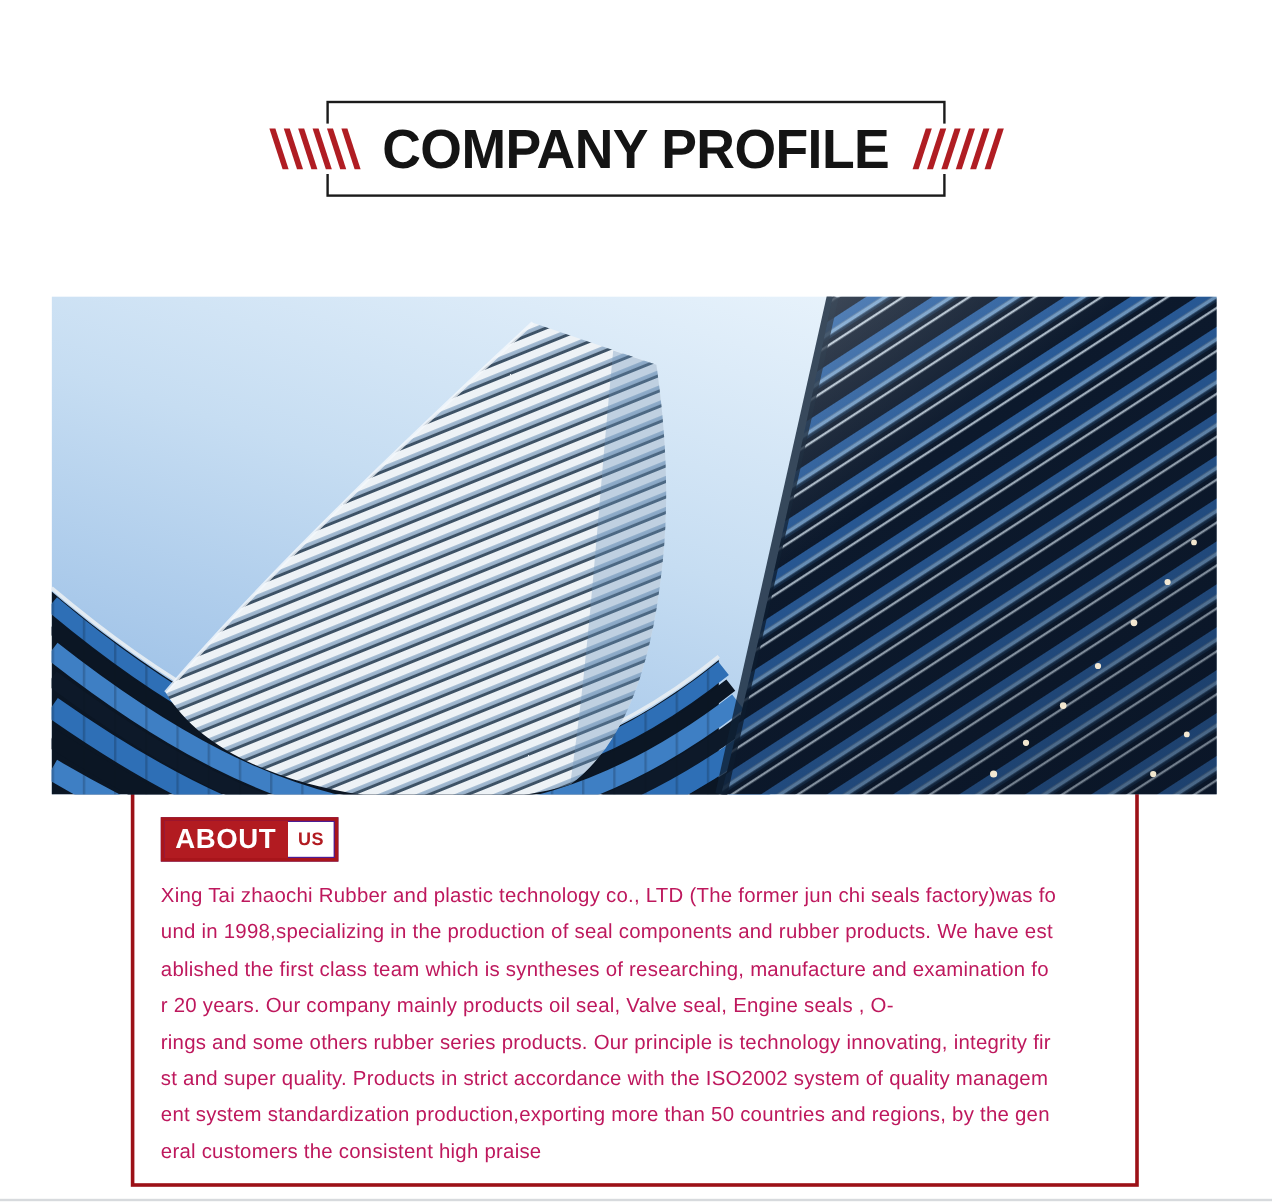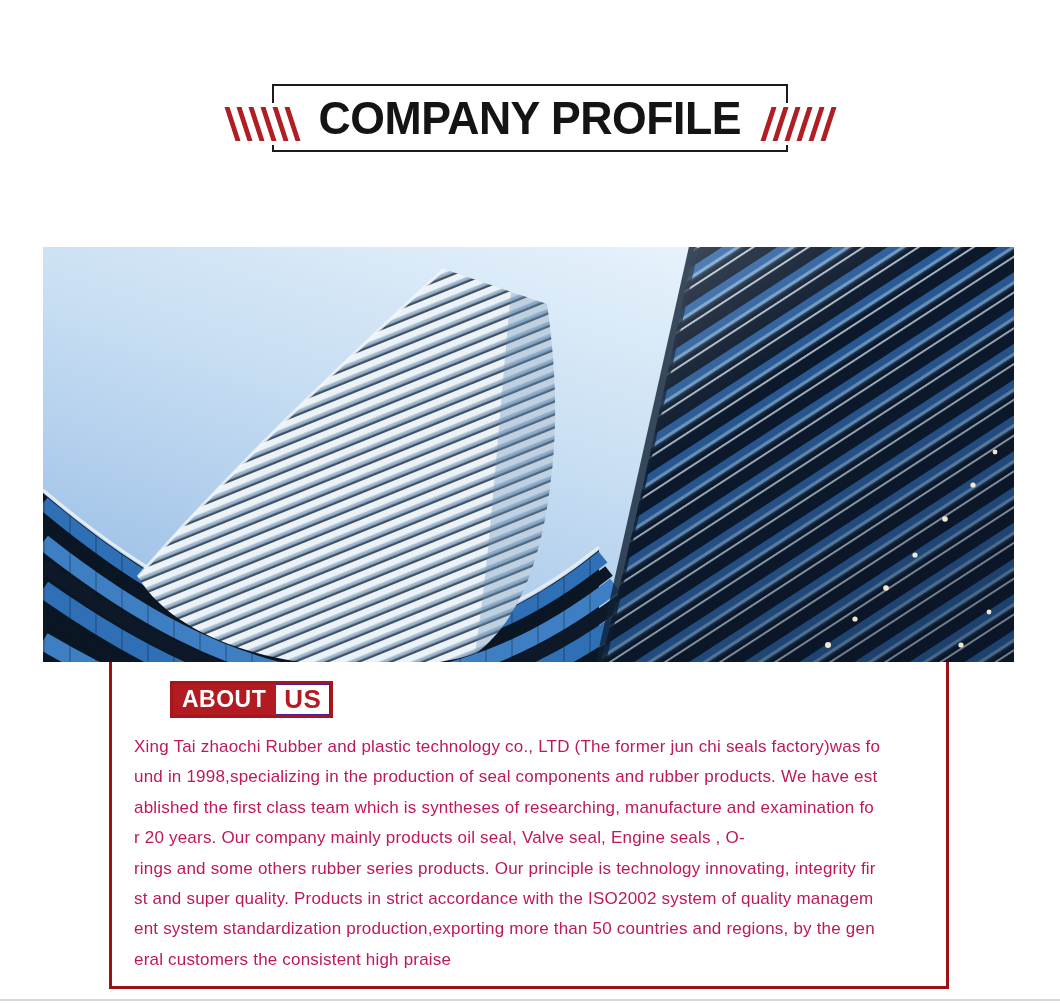--- a/index.html
+++ b/index.html
@@ -1,21 +1,21 @@
 <!DOCTYPE html>
 <html><head>
 <meta charset="utf-8">
 <style>
   * { margin:0; padding:0; box-sizing:border-box; }
   html,body { width:1060px; height:1003px; background:#ffffff; overflow:hidden;
               font-family:"Liberation Sans", sans-serif; position:relative; }
 
   
   .header-box{
-    position:absolute; left:272px; top:84px; width:516px; height:68px;
+    position:absolute; left:272px; top:84px; width:516px; height:80px;
     border:2px solid #1b1b1b; display:flex; align-items:center; justify-content:center;
     background:#ffffff; z-index:1;
   }
   .header-title{
     font-size:46px; font-weight:bold; color:#141414; letter-spacing:-0.5px;
     transform:scaleX(0.97); white-space:nowrap;
   }
   .hatch{
     position:absolute; top:103px; height:42px; display:flex; align-items:center;
     gap:7px; background:#ffffff; padding:0 5px; z-index:2;
@@ -33,28 +33,28 @@
   }
 
   
   .about-frame{
     position:absolute; left:109px; top:648px; width:840px; height:341px;
     border:3px solid #9C1117; background:#ffffff; z-index:2;
   }
   .about-badge{
     position:absolute; left:134px; top:681px; z-index:4;
     display:inline-flex; align-items:stretch;
-    border:3px solid #A8151B; background:#4c1d95; height:37px;margin-left:36px;
+    border:3px solid #A8151B; background:#4c1d95; height:37px;
   }
   .badge-primary{
     background:#B21B21; color:#ffffff; font-weight:bold; font-size:23px;
     display:flex; align-items:center; padding:0 10px 0 9px; letter-spacing:0.5px;
   }
   .badge-secondary{
-    background:#ffffff; color:#B21B21; font-weight:bold; font-size:26px;
+    background:#ffffff; color:#B21B21; font-weight:bold; font-size:15px;
     display:flex; align-items:center; padding:0 8px; margin:1px 1px 1px 0; letter-spacing:0.5px;
   }
   .about-paragraph{
     position:absolute; left:134px; top:732px; width:812px; z-index:4;
     font-size:17px; line-height:30.4px; color:#3E3E3E; letter-spacing:0.2px;
     white-space:pre-line; overflow:visible;
   }
 
   
   .bottom-divider{

